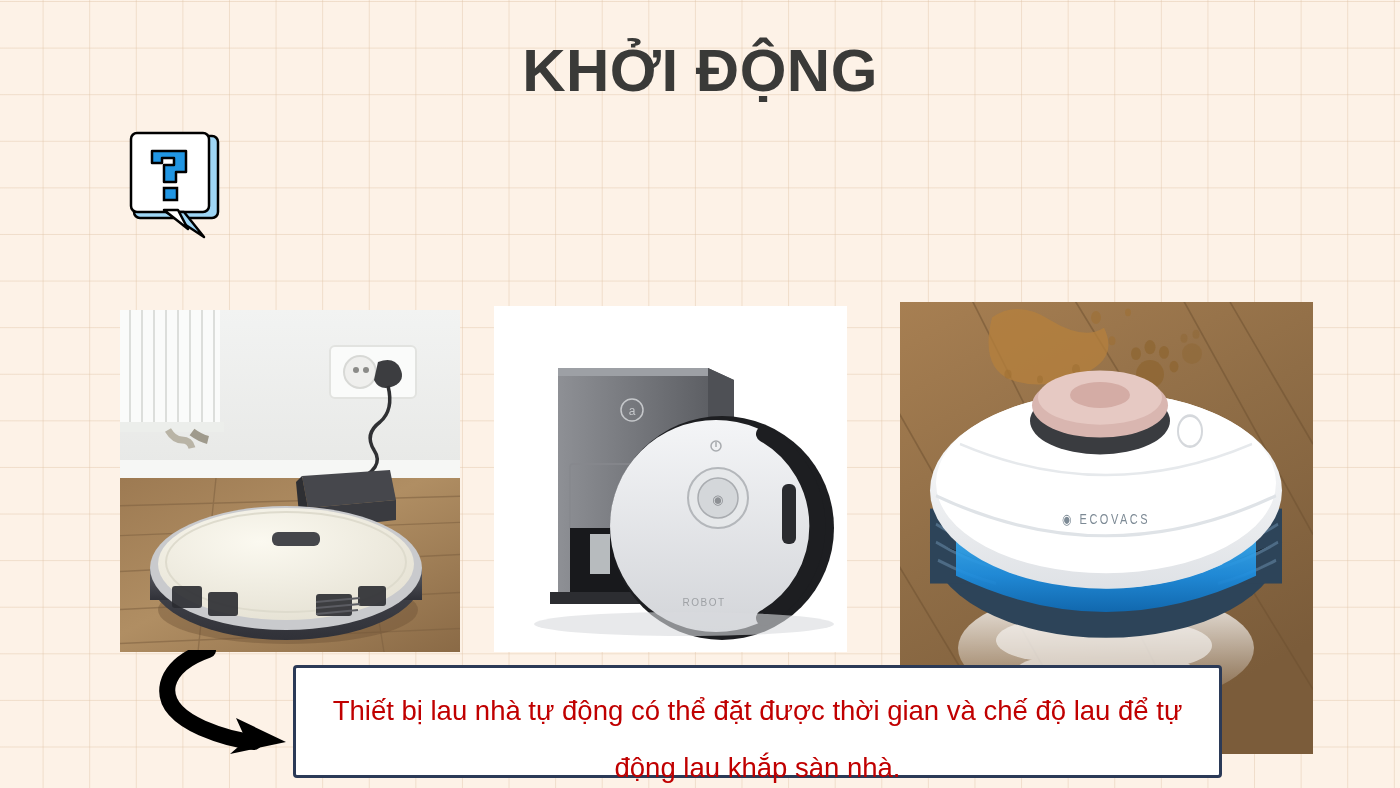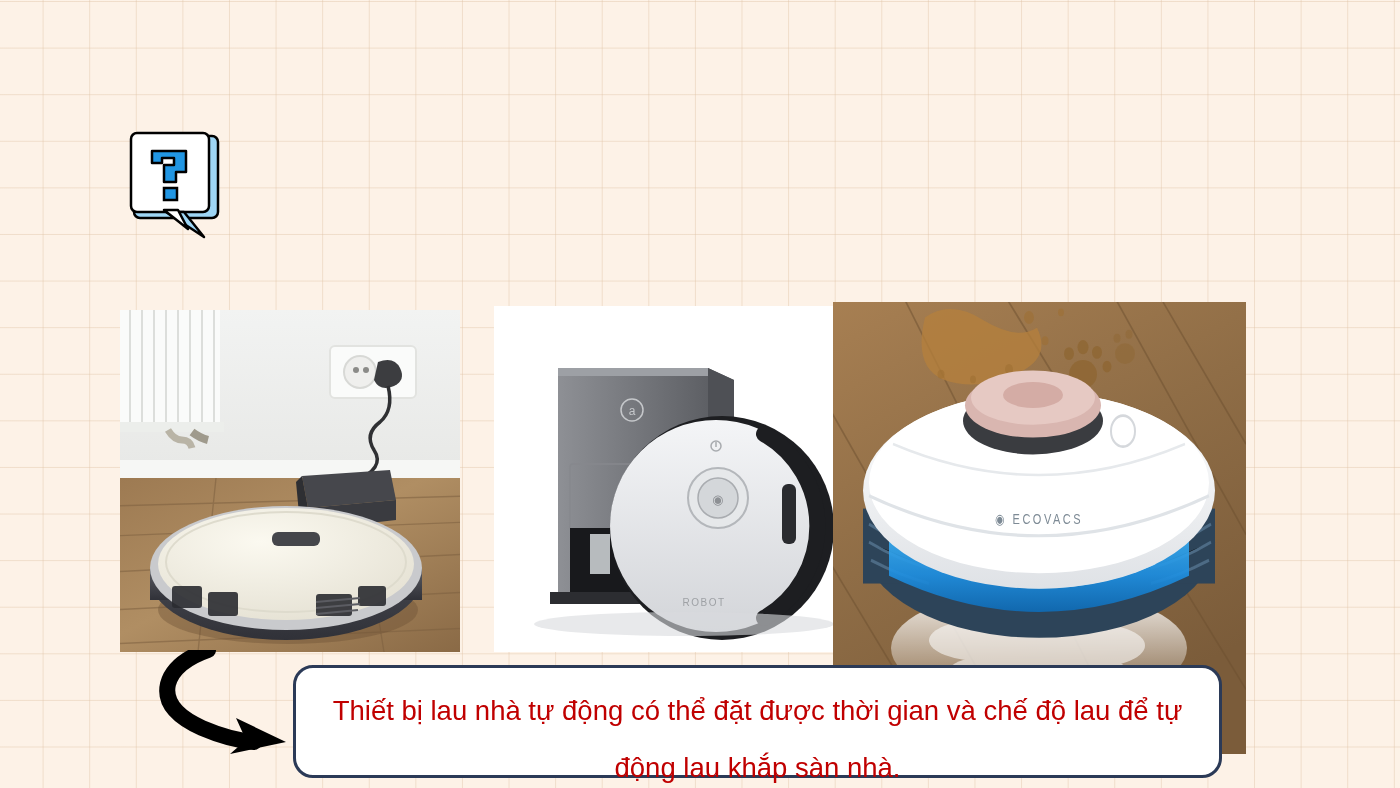--- a/index.html
+++ b/index.html
@@ -59,54 +59,55 @@
   }
   #prompt::after { content: ""; display: inline-block; width: 100%; }
 
   
   .photo {
     position: absolute;
     overflow: hidden;
   }
   #photo1 { left: 120px; top: 310px; width: 340px; height: 342px; }
   #photo2 { left: 494px; top: 306px; width: 353px; height: 346px; background:#ffffff; }
-  #photo3 { left: 833px; top: 302px; width: 413px; height: 452px; }
+  #photo3 { left: 900px; top: 302px; width: 413px; height: 452px; }
 
   .photo svg { display:block; width:100%; height:100%; }
 
   
   #arrow {
     position: absolute;
     left: 150px; top: 650px;
     width: 150px; height: 110px;
   }
   #arrow svg { display:block; width:150px; height:110px; }
 
   
   #answerbox {
     position: absolute;
     left: 293px; top: 665px;
     width: 929px; height: 113px;
     border: 3px solid #2b3a57;
-    border-radius: 20px;
+    border-radius: 4px;
     background: #ffffff;
     padding: 14px 22px 0 22px;
   }
   #answertext {
     font-size: 27.5px;
     color: #c00000;
     line-height: 57px;
     text-align: center;
   }
 </style>
 </head>
 <body>
 
 <div id="slide">
 
+  <div id="title">KHỞI ĐỘNG</div>
 
   <div id="qicon">
     <svg viewBox="0 0 96 110" xmlns="http://www.w3.org/2000/svg">
 
       <rect x="8" y="6" width="84" height="82" rx="6" fill="#9ed6f5" stroke="#000" stroke-width="2.5"></rect>
 
       <rect x="5" y="3" width="78" height="79" rx="6" fill="#ffffff" stroke="#000" stroke-width="2.5"></rect>
 
       <path d="M40 82 L78 107 L58 82 Z" fill="#9ed6f5" stroke="#000" stroke-width="2.5" stroke-linejoin="round"></path>
       <path d="M38 80 L62 99 L52 80 Z" fill="#ffffff" stroke="#000" stroke-width="2.5" stroke-linejoin="round"></path>

